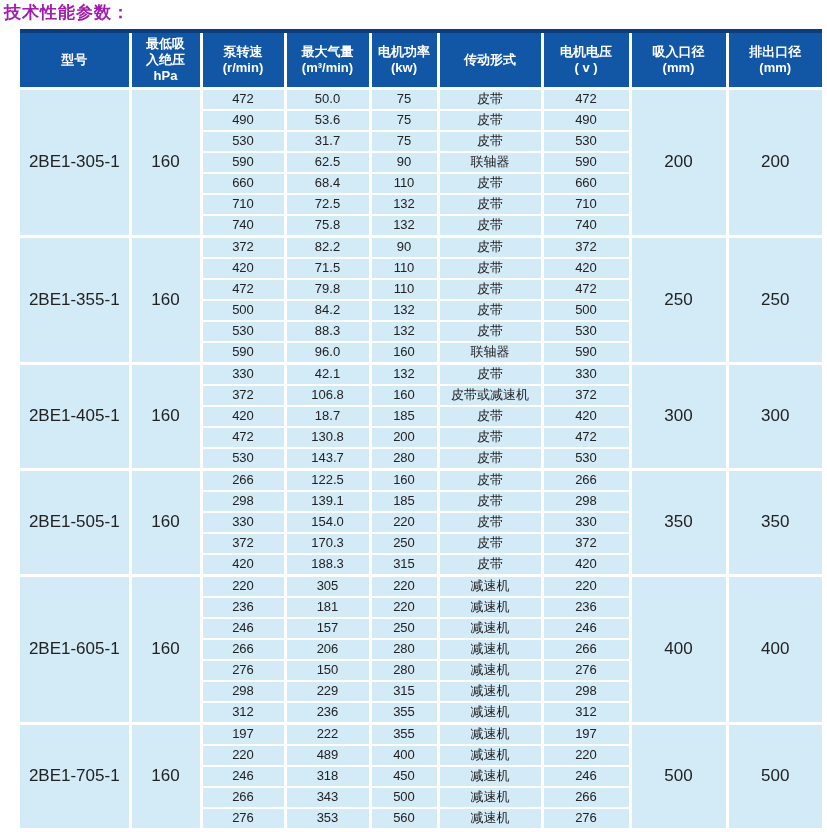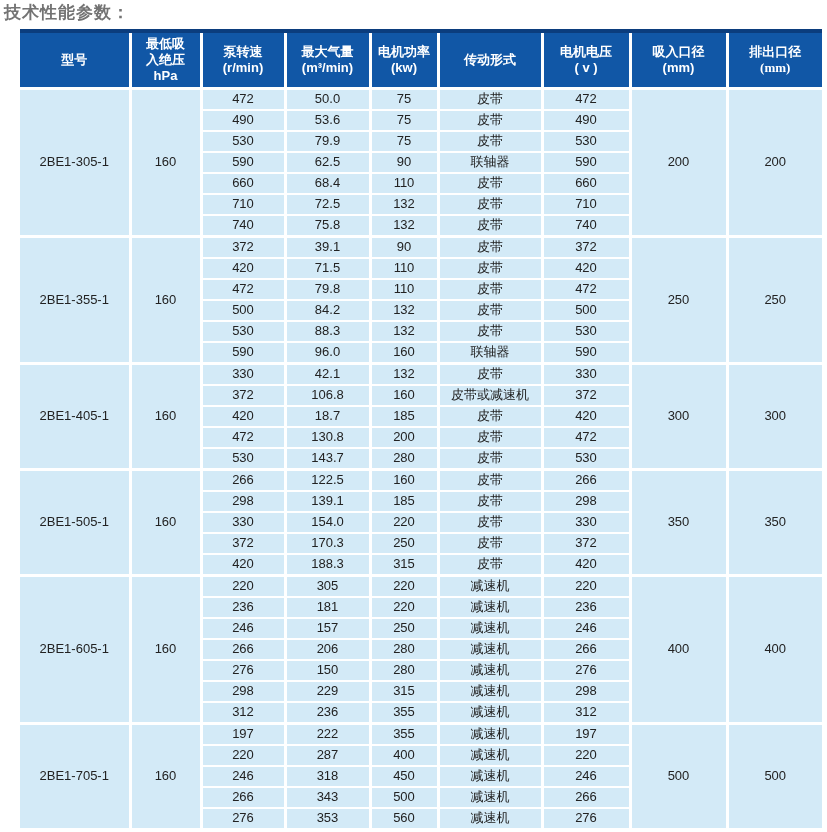--- a/index.html
+++ b/index.html
@@ -5,21 +5,21 @@
   html,body{margin:0;padding:0;background:#ffffff;}
   body{
     width:827px;height:832px;overflow:hidden;
     font-family:"Liberation Sans","DejaVu Sans",sans-serif;
     -webkit-font-smoothing:antialiased;
   }
   .page-title{
     margin:1px 0 5px 4px;
     font-size:17px;
     font-weight:bold;
-    color:#737373;
+    color:#a21caf;
     letter-spacing:1px;
   }
   .table-wrap{margin-left:20px;width:802px;}
   table.spec{
     table-layout:fixed;
     width:802px;
     border-collapse:collapse;
     border-top:4px solid var(--header-top,#0b3d7d);
     border-bottom:2px solid var(--cell-bg,#d3eaf7);
   }
@@ -31,38 +31,38 @@
     height:52px;
     padding:1px 0;
     border:3px solid #ffffff;
     border-top:none;
     white-space:pre-line;
     line-height:1.25;
     text-align:center;
     vertical-align:middle;
   }
   table.spec th:first-child{border-left:none;font-family:Liberation Serif, serif;}
-  table.spec th:last-child{border-right:none;font-family:Liberation Serif, serif;}
+  table.spec th:last-child{border-right:none;}
   table.spec td{
     background:var(--cell-bg,#d3eaf7);
     color:#222;
     font-size:13px;
     text-align:center;
     vertical-align:middle;
     height:17px;
     padding:1px 0;
     border:2px solid #ffffff;
     border-left-width:3px;
     border-right-width:3px;
     line-height:1.1;
   }
   table.spec td:first-child{border-left:none;}
   table.spec td:last-child{border-right:none;}
   table.spec tr.group-start td{border-top-width:3px;}
-  table.spec td.merged{font-size:13px;margin-top:24px;}
+  table.spec td.merged{font-size:17px;margin-top:24px;}
 </style>
 </head>
 <body>
 
 <div class="page-title">技术性能参数：</div>
 
 <div class="table-wrap">
   <table class="spec">
     <colgroup>
         <col style="width: 110px;">
@@ -110,21 +110,21 @@
         </tr>
         <tr>
           <td>490</td>
           <td>53.6</td>
           <td>75</td>
           <td>皮带</td>
           <td>490</td>
         </tr>
         <tr>
           <td>530</td>
-          <td>79.9</td>
+          <td>31.7</td>
           <td>75</td>
           <td>皮带</td>
           <td>530</td>
         </tr>
         <tr>
           <td>590</td>
           <td>62.5</td>
           <td>90</td>
           <td>联轴器</td>
           <td>590</td>
@@ -147,21 +147,21 @@
           <td>740</td>
           <td>75.8</td>
           <td>132</td>
           <td>皮带</td>
           <td>740</td>
         </tr>
         <tr class="group-start">
           <td rowspan="6" class="merged">2BE1-355-1</td>
           <td rowspan="6" class="merged">160</td>
           <td>372</td>
-          <td>39.1</td>
+          <td>82.2</td>
           <td>90</td>
           <td>皮带</td>
           <td>372</td>
           <td rowspan="6" class="merged">250</td>
           <td rowspan="6" class="merged">250</td>
         </tr>
         <tr>
           <td>420</td>
           <td>71.5</td>
           <td>110</td>
@@ -333,21 +333,21 @@
           <td>197</td>
           <td>222</td>
           <td>355</td>
           <td>减速机</td>
           <td>197</td>
           <td rowspan="5" class="merged">500</td>
           <td rowspan="5" class="merged">500</td>
         </tr>
         <tr>
           <td>220</td>
-          <td>287</td>
+          <td>489</td>
           <td>400</td>
           <td>减速机</td>
           <td>220</td>
         </tr>
         <tr>
           <td>246</td>
           <td>318</td>
           <td>450</td>
           <td>减速机</td>
           <td>246</td>

